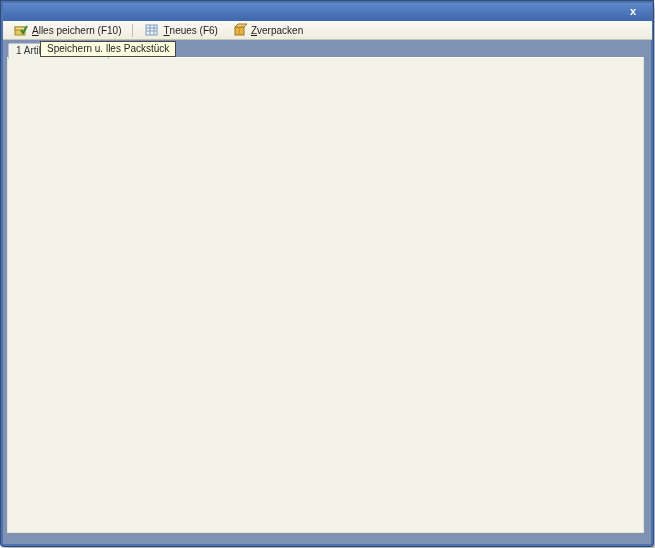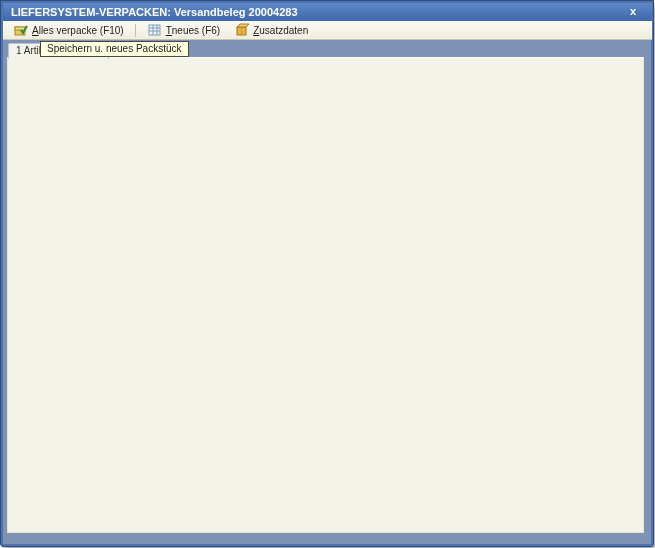--- a/index.html
+++ b/index.html
@@ -74,34 +74,33 @@
   .spacer{flex:1;}
   .mgap{margin-top:78px;}
 </style>
 </head>
 <body>
 
 <div class="app">
   <div class="abs frame"></div>
 
   <div class="abs titlebar">
-    <span>LIEFERSYSTEM-VERPACKEN: Versandbeleg 20004283</span>
     <span class="close-x">x</span>
   </div>
 
   <div class="abs toolbar">
     <div class="tbtn">
       <span class="ticon">
         <svg width="15" height="14">
             <rect x="2" y="4" width="10" height="8" fill="#e8c75a" stroke="#a98a2c"></rect>
             <rect x="2" y="4" width="10" height="3" fill="#f4dd85" stroke="#a98a2c"></rect>
             <polyline points="8,7 10,10 14,3" fill="none" stroke="#2e8b3a" stroke-width="2"></polyline>
           </svg>
       </span>
-      <span><span class="u">A</span><span>lles verpacke (F10)</span></span>
+      <span><span class="u">A</span><span>lles peichern (F10)</span></span>
     </div>
     <div class="tsep"></div>
     <div class="tbtn">
       <span class="ticon">
         <svg width="15" height="14">
             <rect x="2" y="2" width="11" height="10" fill="#eef4fb" stroke="#7f9db9"></rect>
             <line x1="2" y1="5" x2="13" y2="5" stroke="#7f9db9"></line>
             <line x1="2" y1="8" x2="13" y2="8" stroke="#7f9db9"></line>
             <line x1="6" y1="2" x2="6" y2="12" stroke="#7f9db9"></line>
             <line x1="10" y1="2" x2="10" y2="12" stroke="#7f9db9"></line>
@@ -110,30 +109,30 @@
       <span><span class="u">T</span><span>neues (F6)</span></span>
     </div>
     <div class="tbtn">
       <span class="ticon">
         <svg width="15" height="14">
             <rect x="3" y="4" width="9" height="8" fill="#e8b23c" stroke="#a07722"></rect>
             <polygon points="3,4 6,1 15,1 12,4" fill="#f3cf74" stroke="#a07722"></polygon>
             <line x1="7.5" y1="4" x2="7.5" y2="12" stroke="#c79430"></line>
           </svg>
       </span>
-      <span><span class="u">Z</span><span>usatzdaten</span></span>
+      <span><span class="u">Z</span><span>verpacken</span></span>
     </div>
   </div>
 
   <div class="abs tab">
     <span>1 Artikel verpacken</span>
   </div>
 
   <div class="abs tooltip">
-    <span>Speichern u. neues Packstück</span>
+    <span>Speichern u. lles Packstück</span>
   </div>
 
   <div class="abs panel"></div>
 
   <div class="group g-log">
     <span class="gtitle">Logistikdaten</span>
   </div>
   <span class="abs flabel" style="left:22px;top:67px;">Lfd.Nummer</span>
   <input class="abs tbox" style="left: 155px; top: 66px; width: 44px;" readonly="" value="">
 

